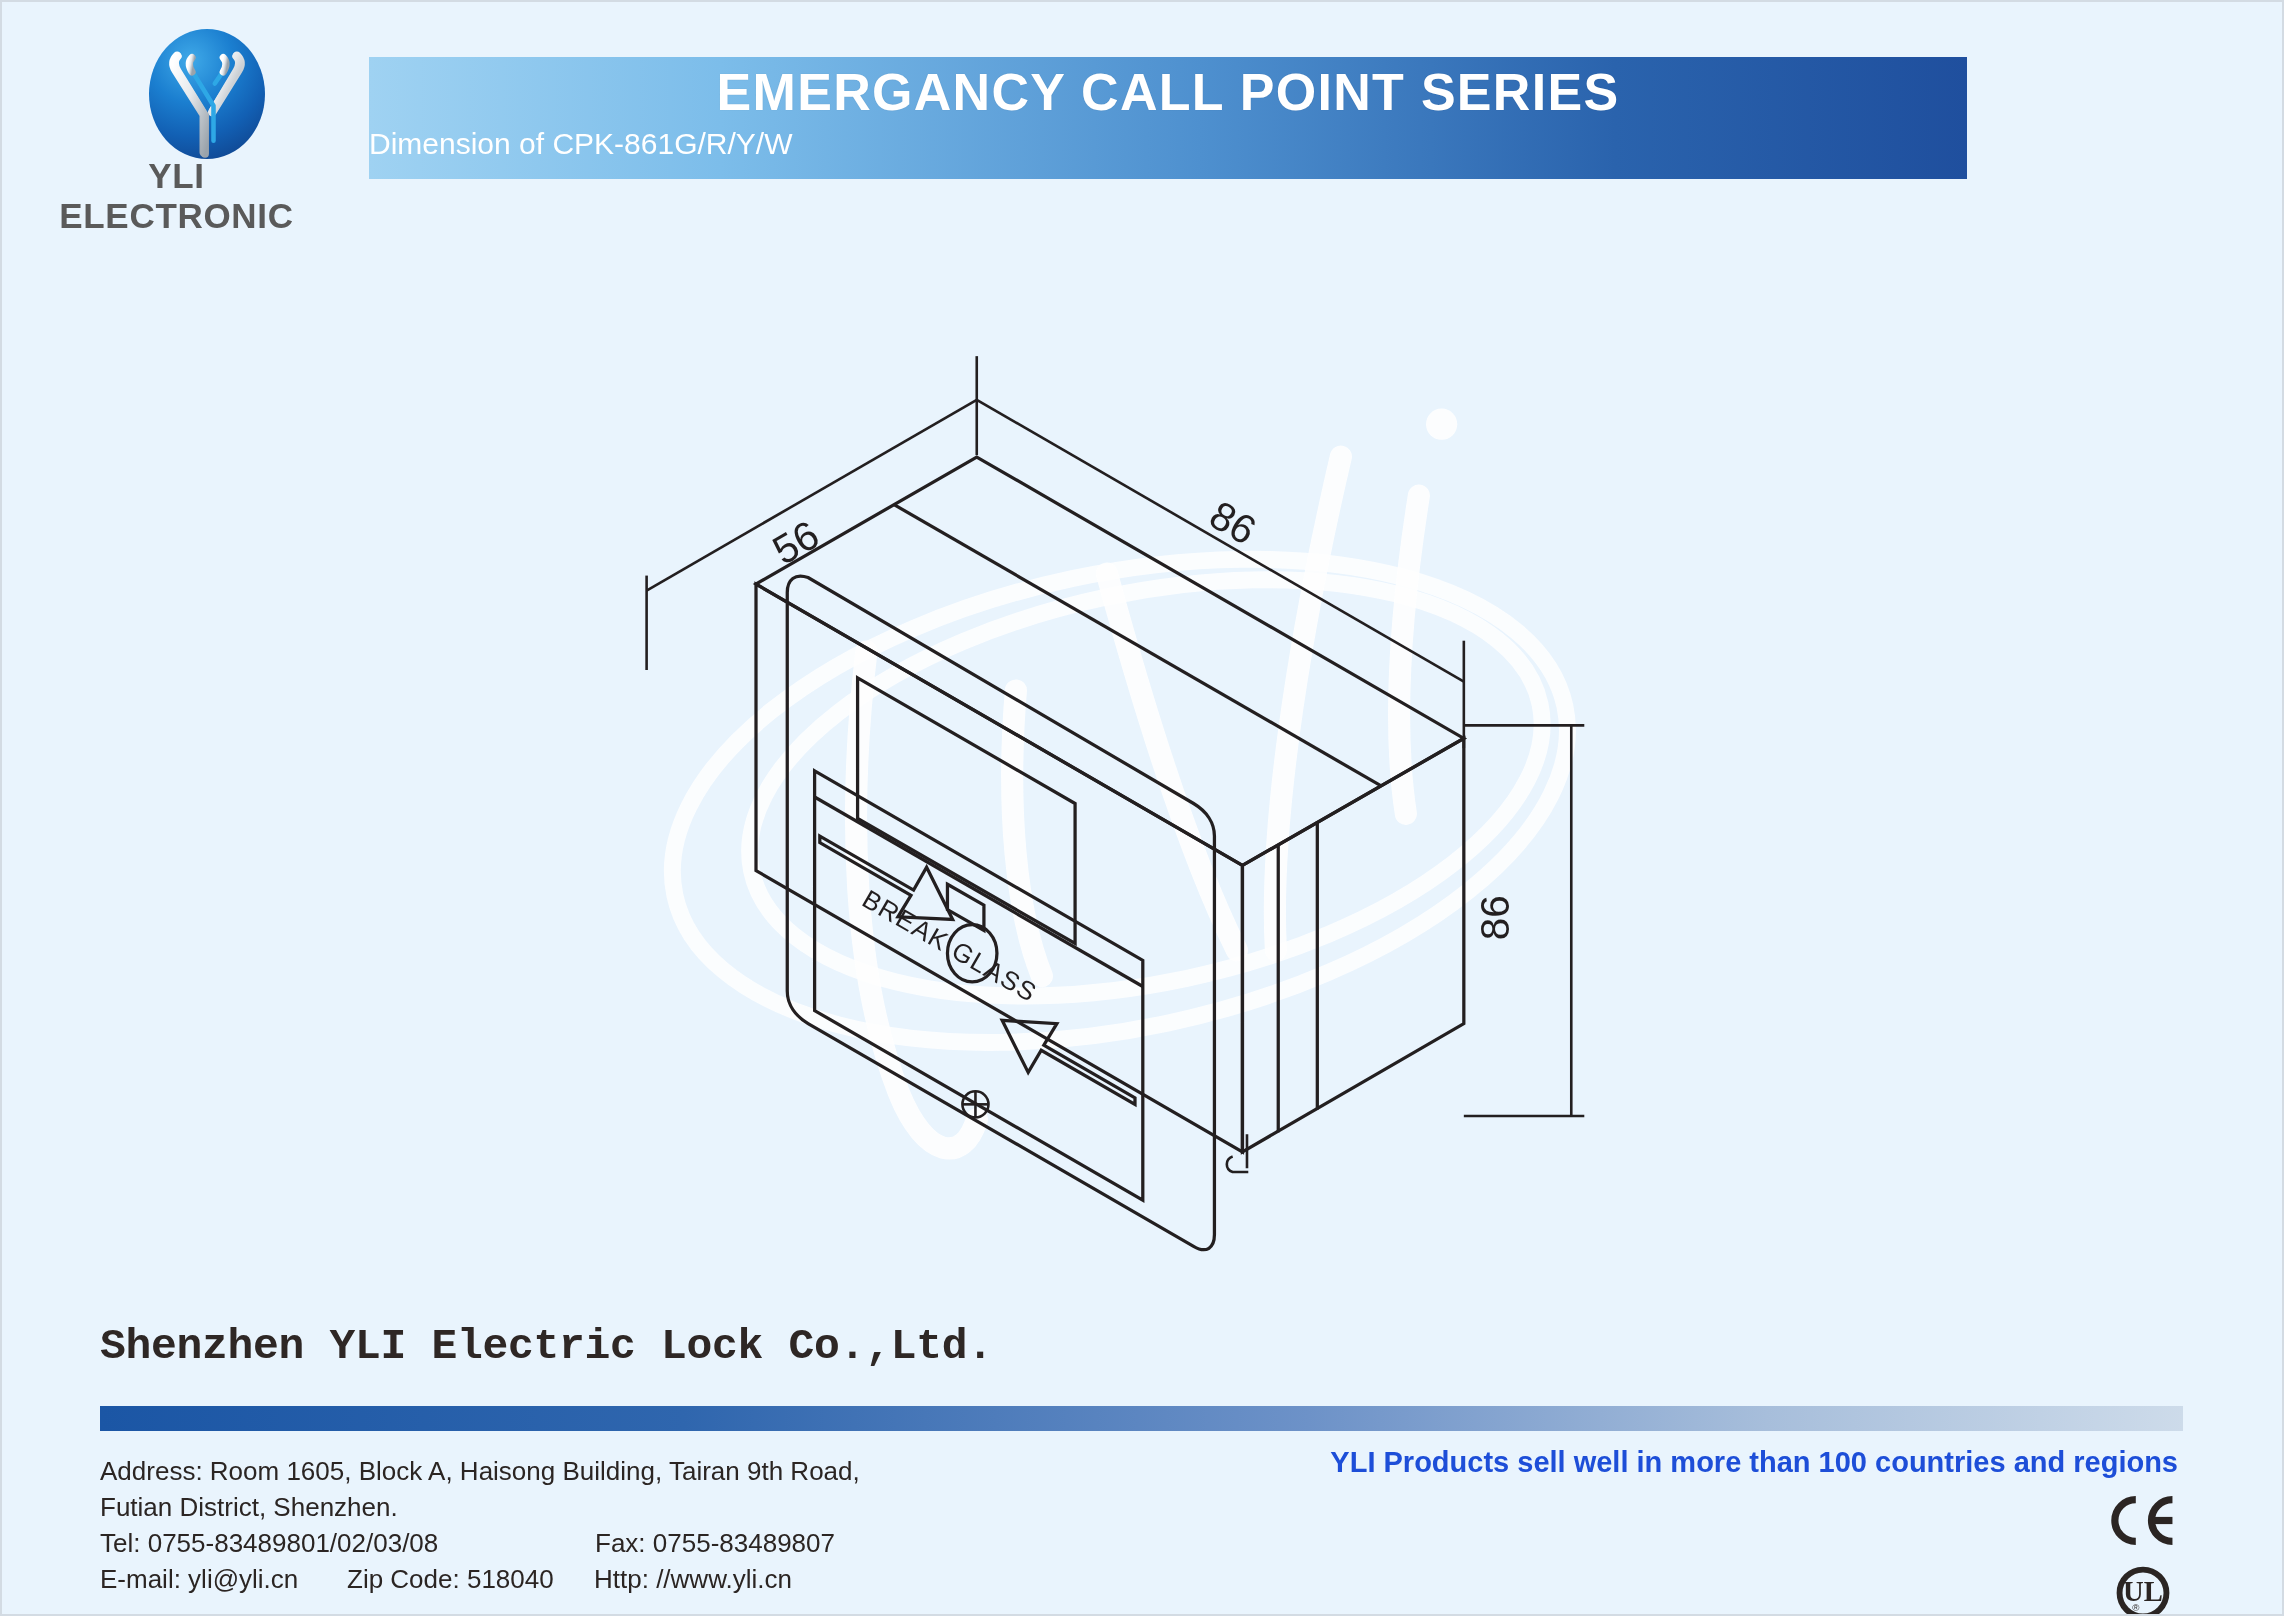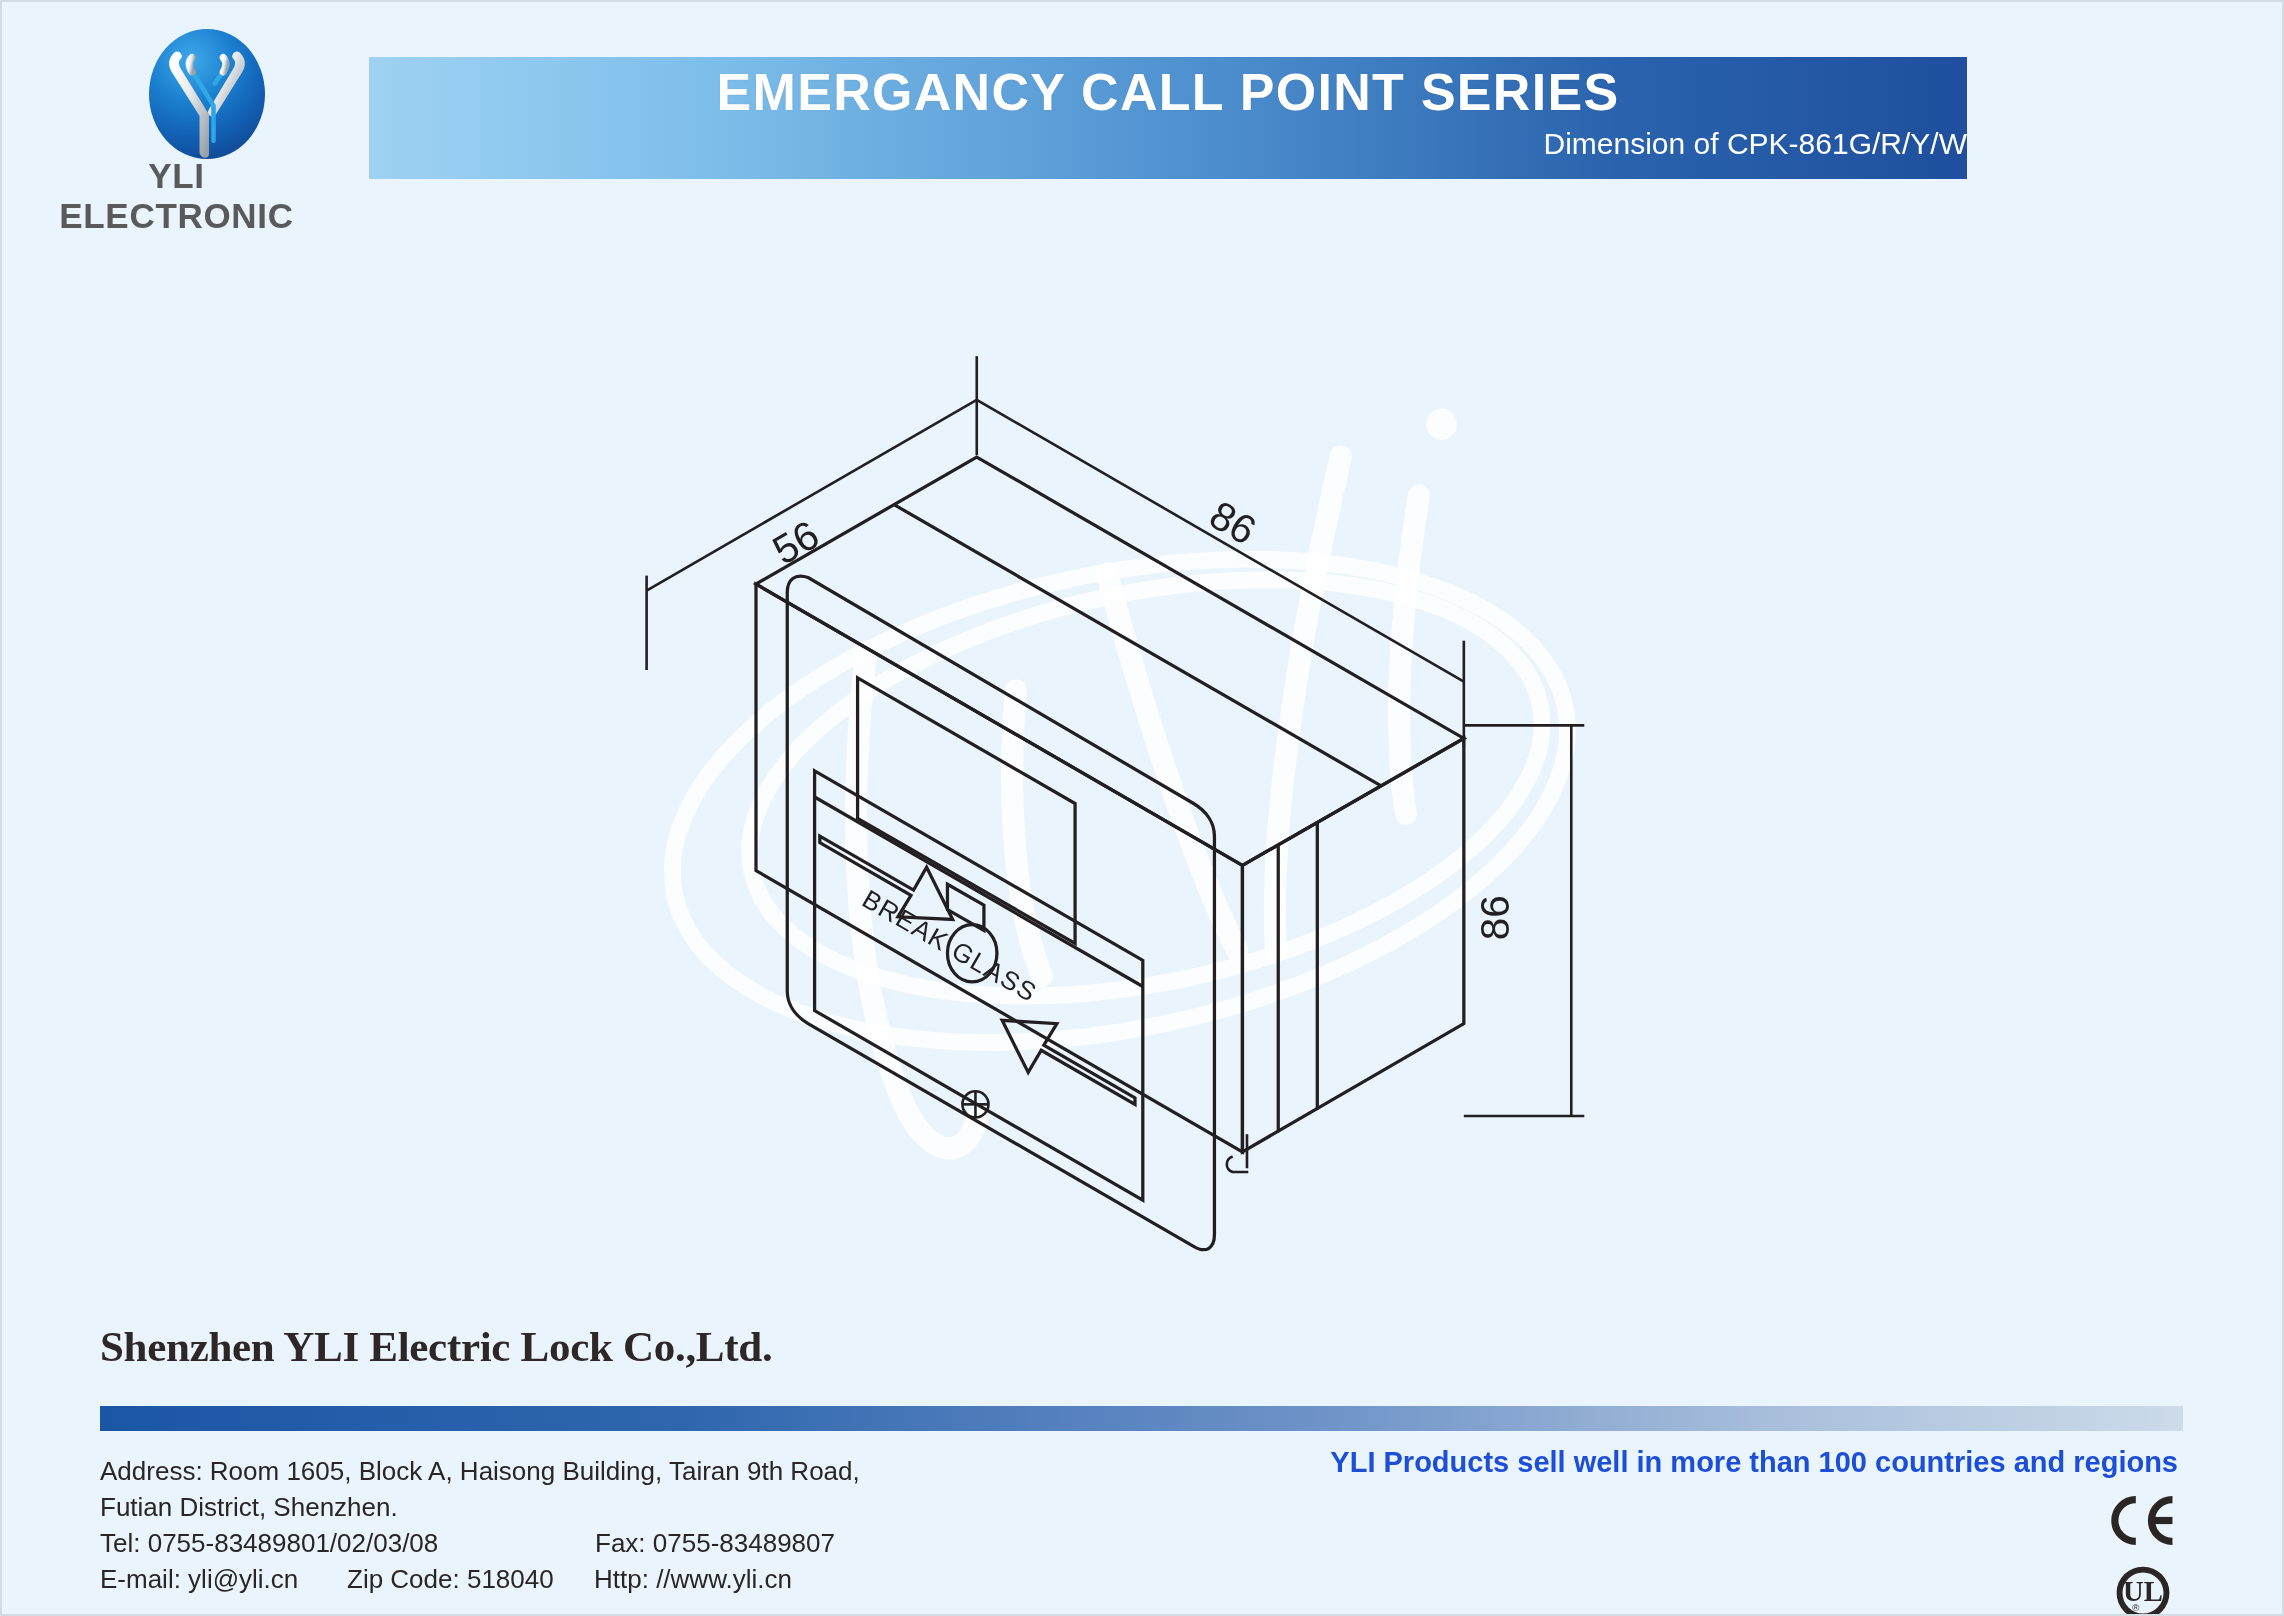--- a/index.html
+++ b/index.html
@@ -47,41 +47,41 @@
     text-align:center;
     color:#ffffff;
     font-size:52px;font-weight:700;
     letter-spacing:1.3px;
     line-height:1;
     font-family:"Liberation Sans", sans-serif;
     text-shadow:0 0 1.3px rgba(0,0,0,.12);
   }
   .banner-sub{
     position:absolute;left:0;right:0;top:72px;
-    text-align:right;
+    text-align:left;
     color:#ffffff;
     font-size:30px;font-weight:400;
     letter-spacing:0px;
     line-height:1;
     font-family:"Liberation Sans", sans-serif;
   }
 
   
   .drawing{
     position:absolute;left:586px;top:339px;width:1107px;height:925px;
   }
   .drawing svg{display:block;width:100%;height:100%;}
 
   
   .company{
     position:absolute;left:98px;top:1320px;
     font-size:43px;font-weight:700;
     color:#2e2725;
     letter-spacing:-0.3px;
-    font-family:Liberation Serif, serif;
+    font-family:Liberation Mono, monospace;
     white-space:nowrap;
   }
   .divider{
     position:absolute;left:98px;top:1404px;width:2083px;height:25px;
     background:linear-gradient(to right,#1b56a5 0%,#2f66ae 28%,#6d92c8 58%,#a7bedb 80%,#cddbea 100%);
   }
   .addr{
     position:absolute;left:98px;top:1452px;width:1107px;
     font-size:26px;color:#2b2523;line-height:1.38;
     font-family:"Liberation Sans", sans-serif;

